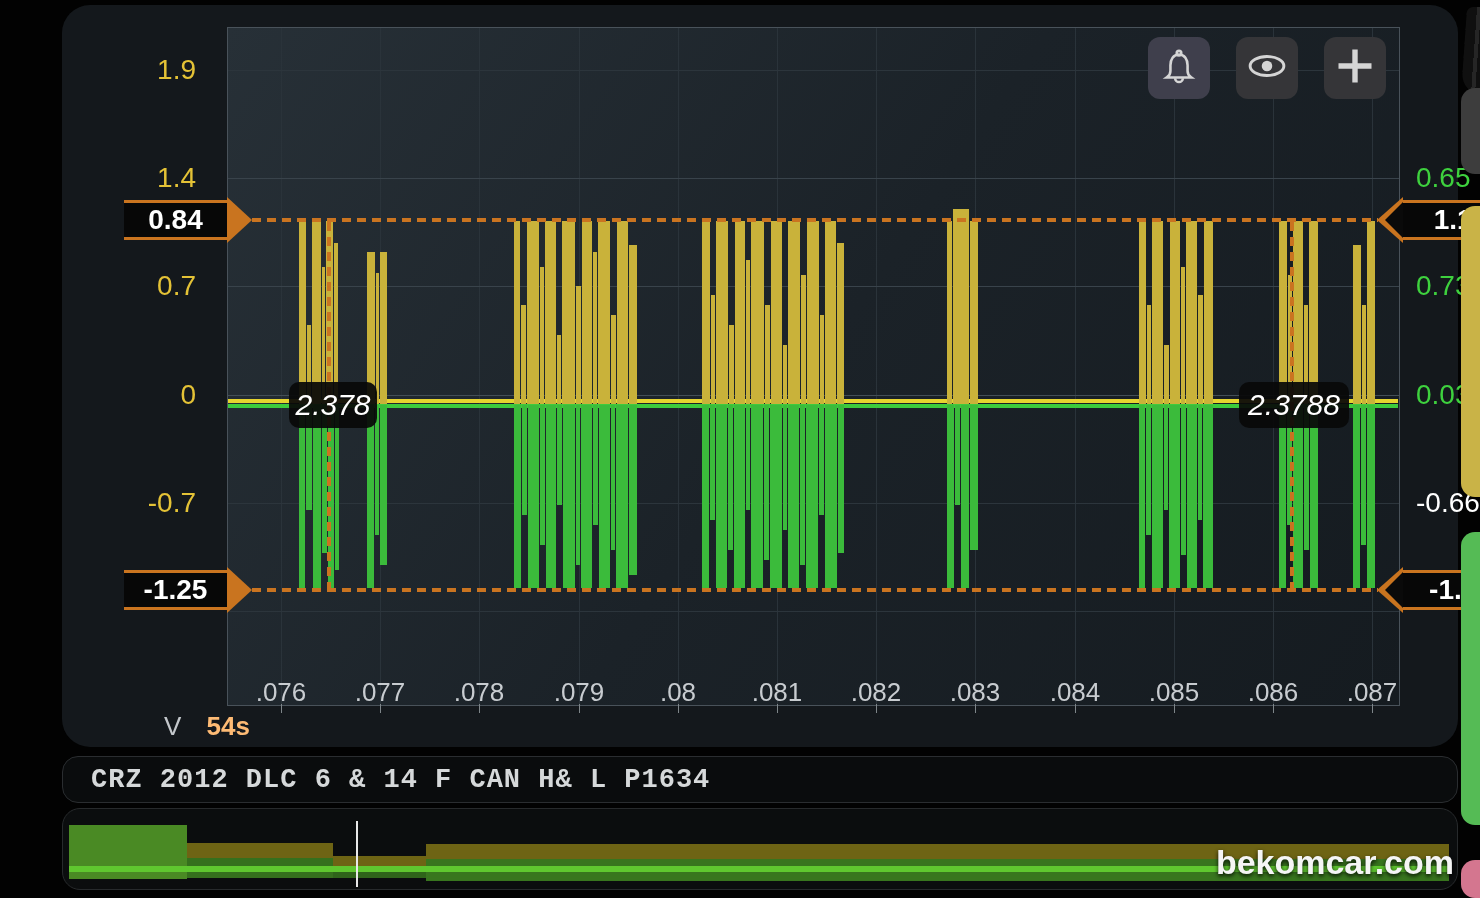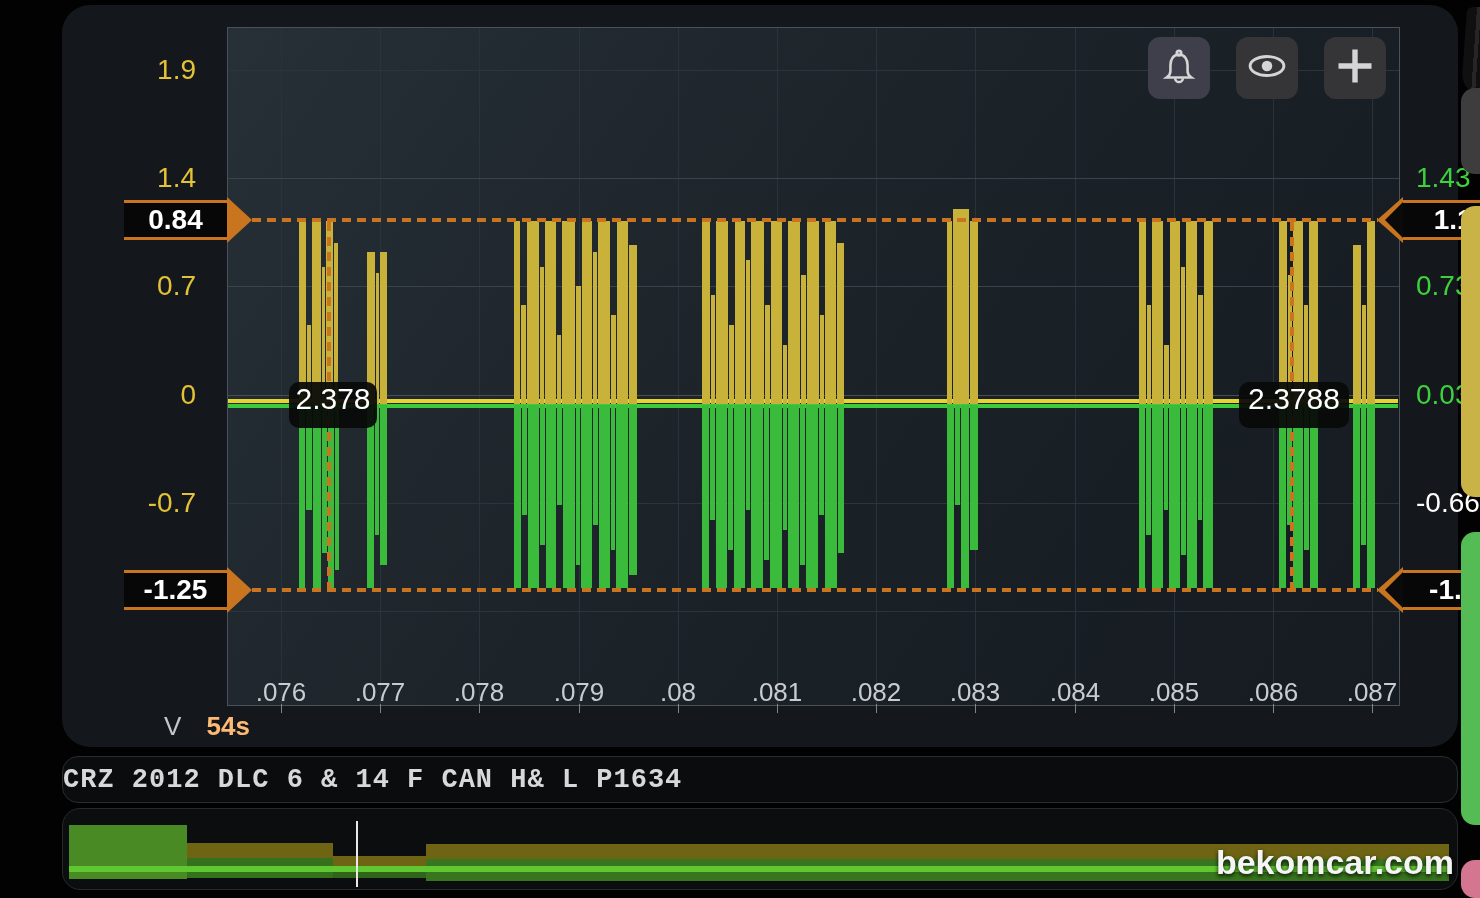--- a/index.html
+++ b/index.html
@@ -32,42 +32,42 @@
   .arrow-l{position:absolute;left:1315px;width:26px;height:46px;background:#c9741f;
            clip-path:polygon(100% 0,0 50%,100% 100%);}
   .arrow-l .in{position:absolute;left:8px;top:5px;width:18px;height:36px;background:#0a0a0a;
            clip-path:polygon(100% 0,0 50%,100% 100%);}
   
   .ylab{position:absolute;transform:translateY(-50%);font-size:28px;}
   .ylab.left{width:76px;left:58px;text-align:right;}
   .ylab.right{left:1354px;text-align:left;}
   
   .curlab{position:absolute;background:rgba(9,9,9,.93);border-radius:10px;color:#fff;
-          font-size:30px;display:flex;justify-content:center;}
+          font-size:30px;display:flex;align-items:center;justify-content:center;font-style:italic;}
   
   .tick{position:absolute;top:699px;width:1px;height:9px;background:#7e8589;}
   .ticklab{position:absolute;top:672px;width:70px;text-align:center;font-size:26px;color:#c8ccd0;}
   .vlab{position:absolute;left:102px;top:706px;font-size:26px;color:#c3c7cb;}
   .tbase{position:absolute;left:130px;top:706px;width:58px;text-align:right;font-size:26px;
          font-weight:bold;color:#fdba74;}
   
   .tbtn{position:absolute;top:32px;width:62px;height:62px;border-radius:12px;background:#353538;
         display:flex;align-items:center;justify-content:center;}
   .tbtn.bell{background:#3f3f4c;}
   
   .knob{position:absolute;left:1402px;top:2px;width:56px;height:88px;background:#141414;
         border-radius:6px 10px 16px 22px;transform:skewX(-4deg);
         background-image:repeating-linear-gradient(90deg,#101010 0 10px,#262626 10px 14px);}
   
   .handle{position:absolute;left:1461px;width:19px;border-radius:14px 0 0 14px;}
   
   .titlebar{position:absolute;left:62px;top:756px;width:1396px;height:47px;background:#0a0c0d;
             border:1px solid #2a2d30;border-radius:16px;box-sizing:border-box;
             display:flex;align-items:center;}
-  .titlebar span{margin-left:0;font-family:"Liberation Mono", monospace;font-weight:bold;
+  .titlebar span{margin-left:28px;font-family:"Liberation Mono", monospace;font-weight:bold;
             font-size:27px;letter-spacing:1px;color:#d6d9da;white-space:nowrap;}
   
   .overview{position:absolute;left:62px;top:808px;width:1396px;height:82px;background:#0b0d0e;
             border:1px solid #272a2c;border-radius:18px;box-sizing:border-box;overflow:hidden;}
   .ovblock{position:absolute;}
   .ovcursor{position:absolute;left:293px;top:12px;width:2px;height:66px;background:#e8e8e8;}
   .watermark{position:absolute;right:26px;top:843px;font-size:34px;font-weight:bold;color:#f5f5f5;
              text-shadow:0 2px 4px rgba(0,0,0,.9);}
 </style>
 </head>
@@ -262,21 +262,21 @@
     <div class="curlab" id="curlab2" style="left: 1177px; top: 377px; width: 110px; height: 46px;">
         <span>2.3788</span>
       </div>
 
     <div id="scales">
         <div class="ylab left" style="top:65px;color:#e4c236">1.9</div>
         <div class="ylab left" style="top:173px;color:#e4c236">1.4</div>
         <div class="ylab left" style="top:281px;color:#e4c236">0.7</div>
         <div class="ylab left" style="top:390px;color:#e4c236">0</div>
         <div class="ylab left" style="top:498px;color:#e4c236">-0.7</div>
-        <div class="ylab right" style="top:173px;color:#3ed13e">1.43</div>
+        <div class="ylab right" style="top:173px;color:#3ed13e">0.65</div>
         <div class="ylab right" style="top:281px;color:#3ed13e">0.73</div>
         <div class="ylab right" style="top:390px;color:#3ed13e">0.035</div>
         <div class="ylab right" style="top:498px;color:#ffffff">-0.66</div>
       </div>
 
     <div class="vlab">V</div>
     <div class="tbase">54s</div>
     <div id="xaxis">
         <div class="tick" style="left:219px"></div>
         <div class="ticklab" style="left:184px">.076</div>

